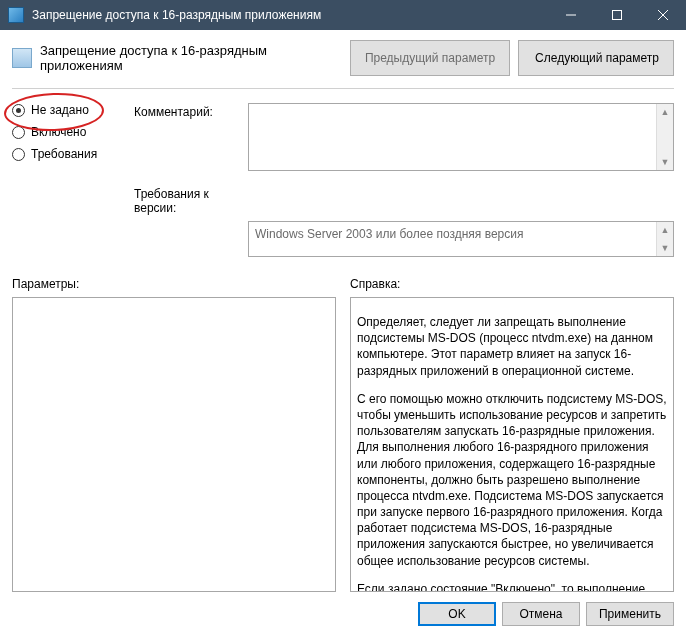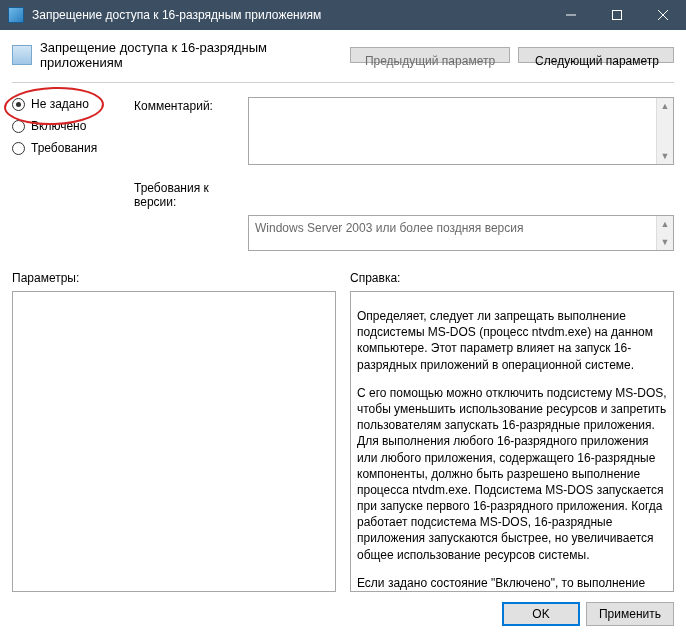--- a/index.html
+++ b/index.html
@@ -58,21 +58,21 @@
   .header-row .htitle {
     flex: 1;
     font-size: 13px;
   }
   .navbtn {
     background: #e1e1e1;
     border: 1px solid #adadad;
     padding: 6px 14px;
     font-size: 12px;
     color: #6d6d6d;
-    height: 16px;
+    height: 36px;
   }
   .navbtn.enabled { color: #000; padding-left: 16px; }
 
   .divider { height:1px; background:#d0d0d0; margin: 4px 0 14px; }
 
   .state-area {
     display: grid;
     grid-template-columns: 118px 110px 1fr;
     gap: 4px 4px;
     align-items: start;
@@ -240,16 +240,17 @@
       <div class="helpbox">
         <p>Определяет, следует ли запрещать выполнение подсистемы MS-DOS (процесс ntvdm.exe) на данном компьютере. Этот параметр влияет на запуск 16-разрядных приложений в операционной системе.</p>
         <p>С его помощью можно отключить подсистему MS-DOS, чтобы уменьшить использование ресурсов и запретить пользователям запускать 16-разрядные приложения. Для выполнения любого 16-разрядного приложения или любого приложения, содержащего 16-разрядные компоненты, должно быть разрешено выполнение процесса ntvdm.exe. Подсистема MS-DOS запускается при запуске первого 16-разрядного приложения. Когда работает подсистема MS-DOS, 16-разрядные приложения запускаются быстрее, но увеличивается общее использование ресурсов системы.</p>
         <p>Если задано состояние "Включено", то выполнение подсистемы MS-DOS и 16-разрядных приложений запрещено. Выполнение 32-разрядных приложений с 16-разрядными программами установки или другими 16-разрядными компонентами также невозможно</p>
       </div>
     </div>
   </div>
 
   <div class="footer">
     <button class="btn default">OK</button>
+    <button class="btn">Отмена</button>
     <button class="btn">Применить</button>
   </div>
 
 </div>
 
 </body></html>

